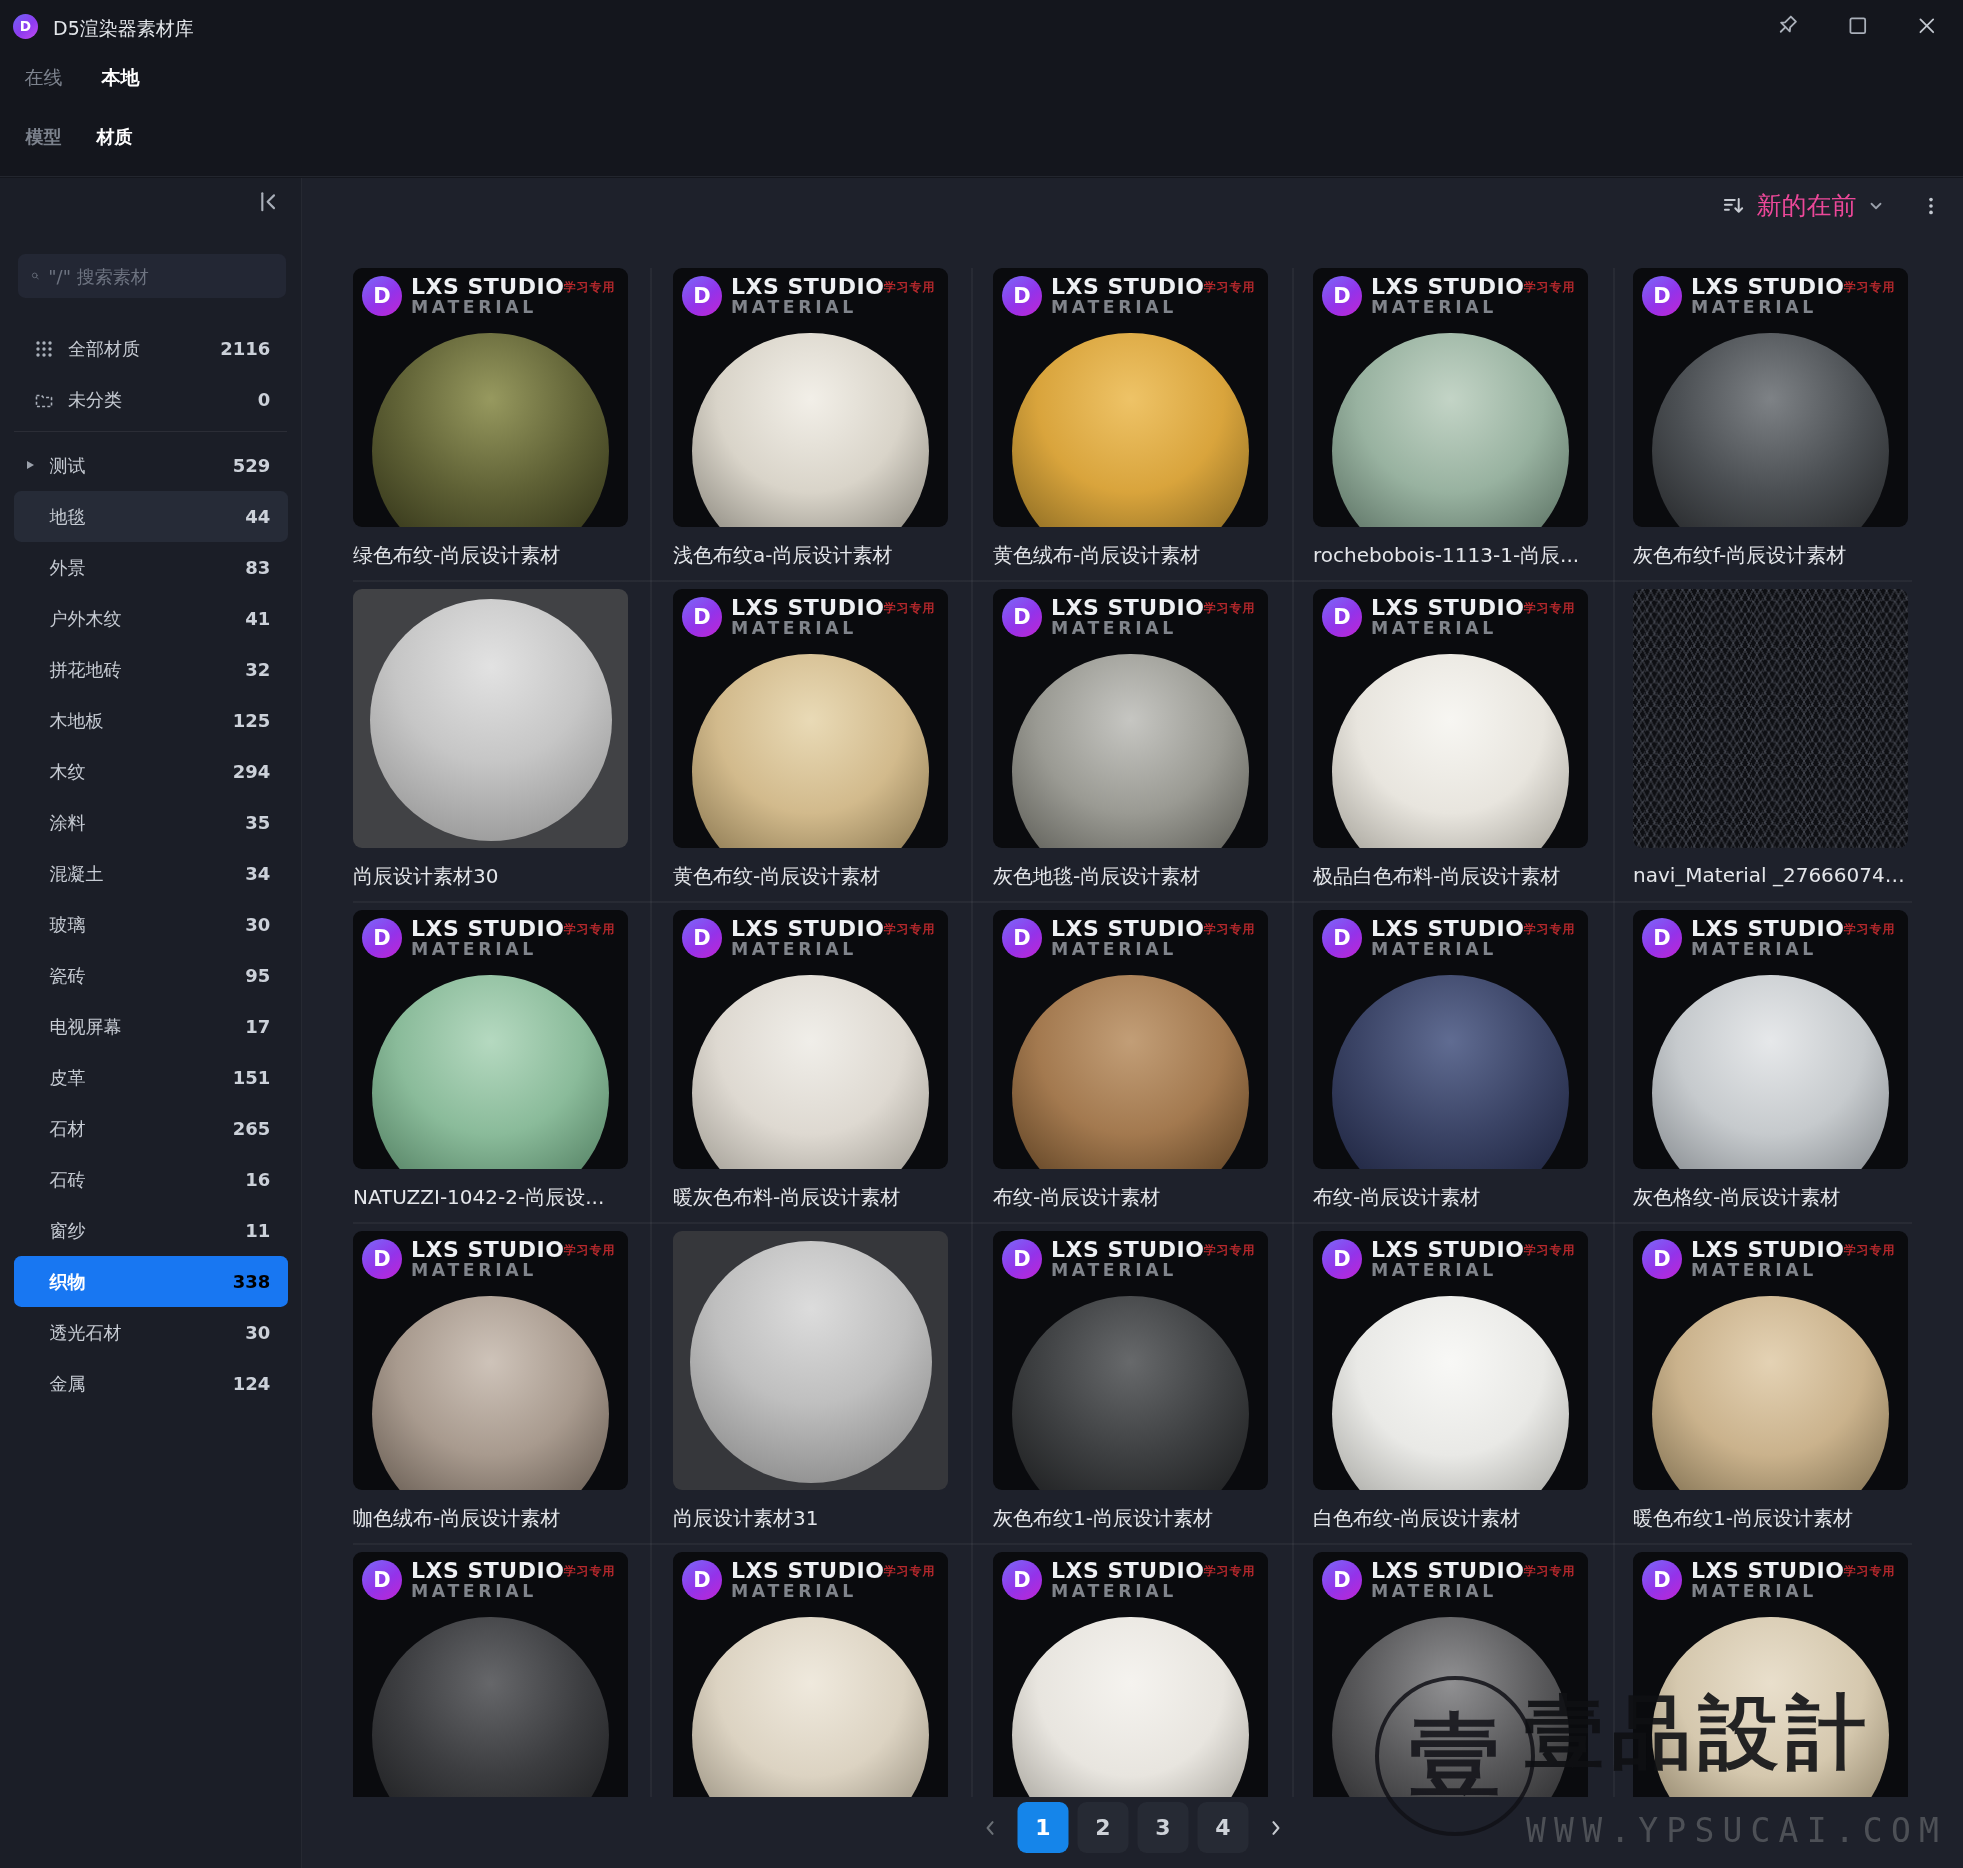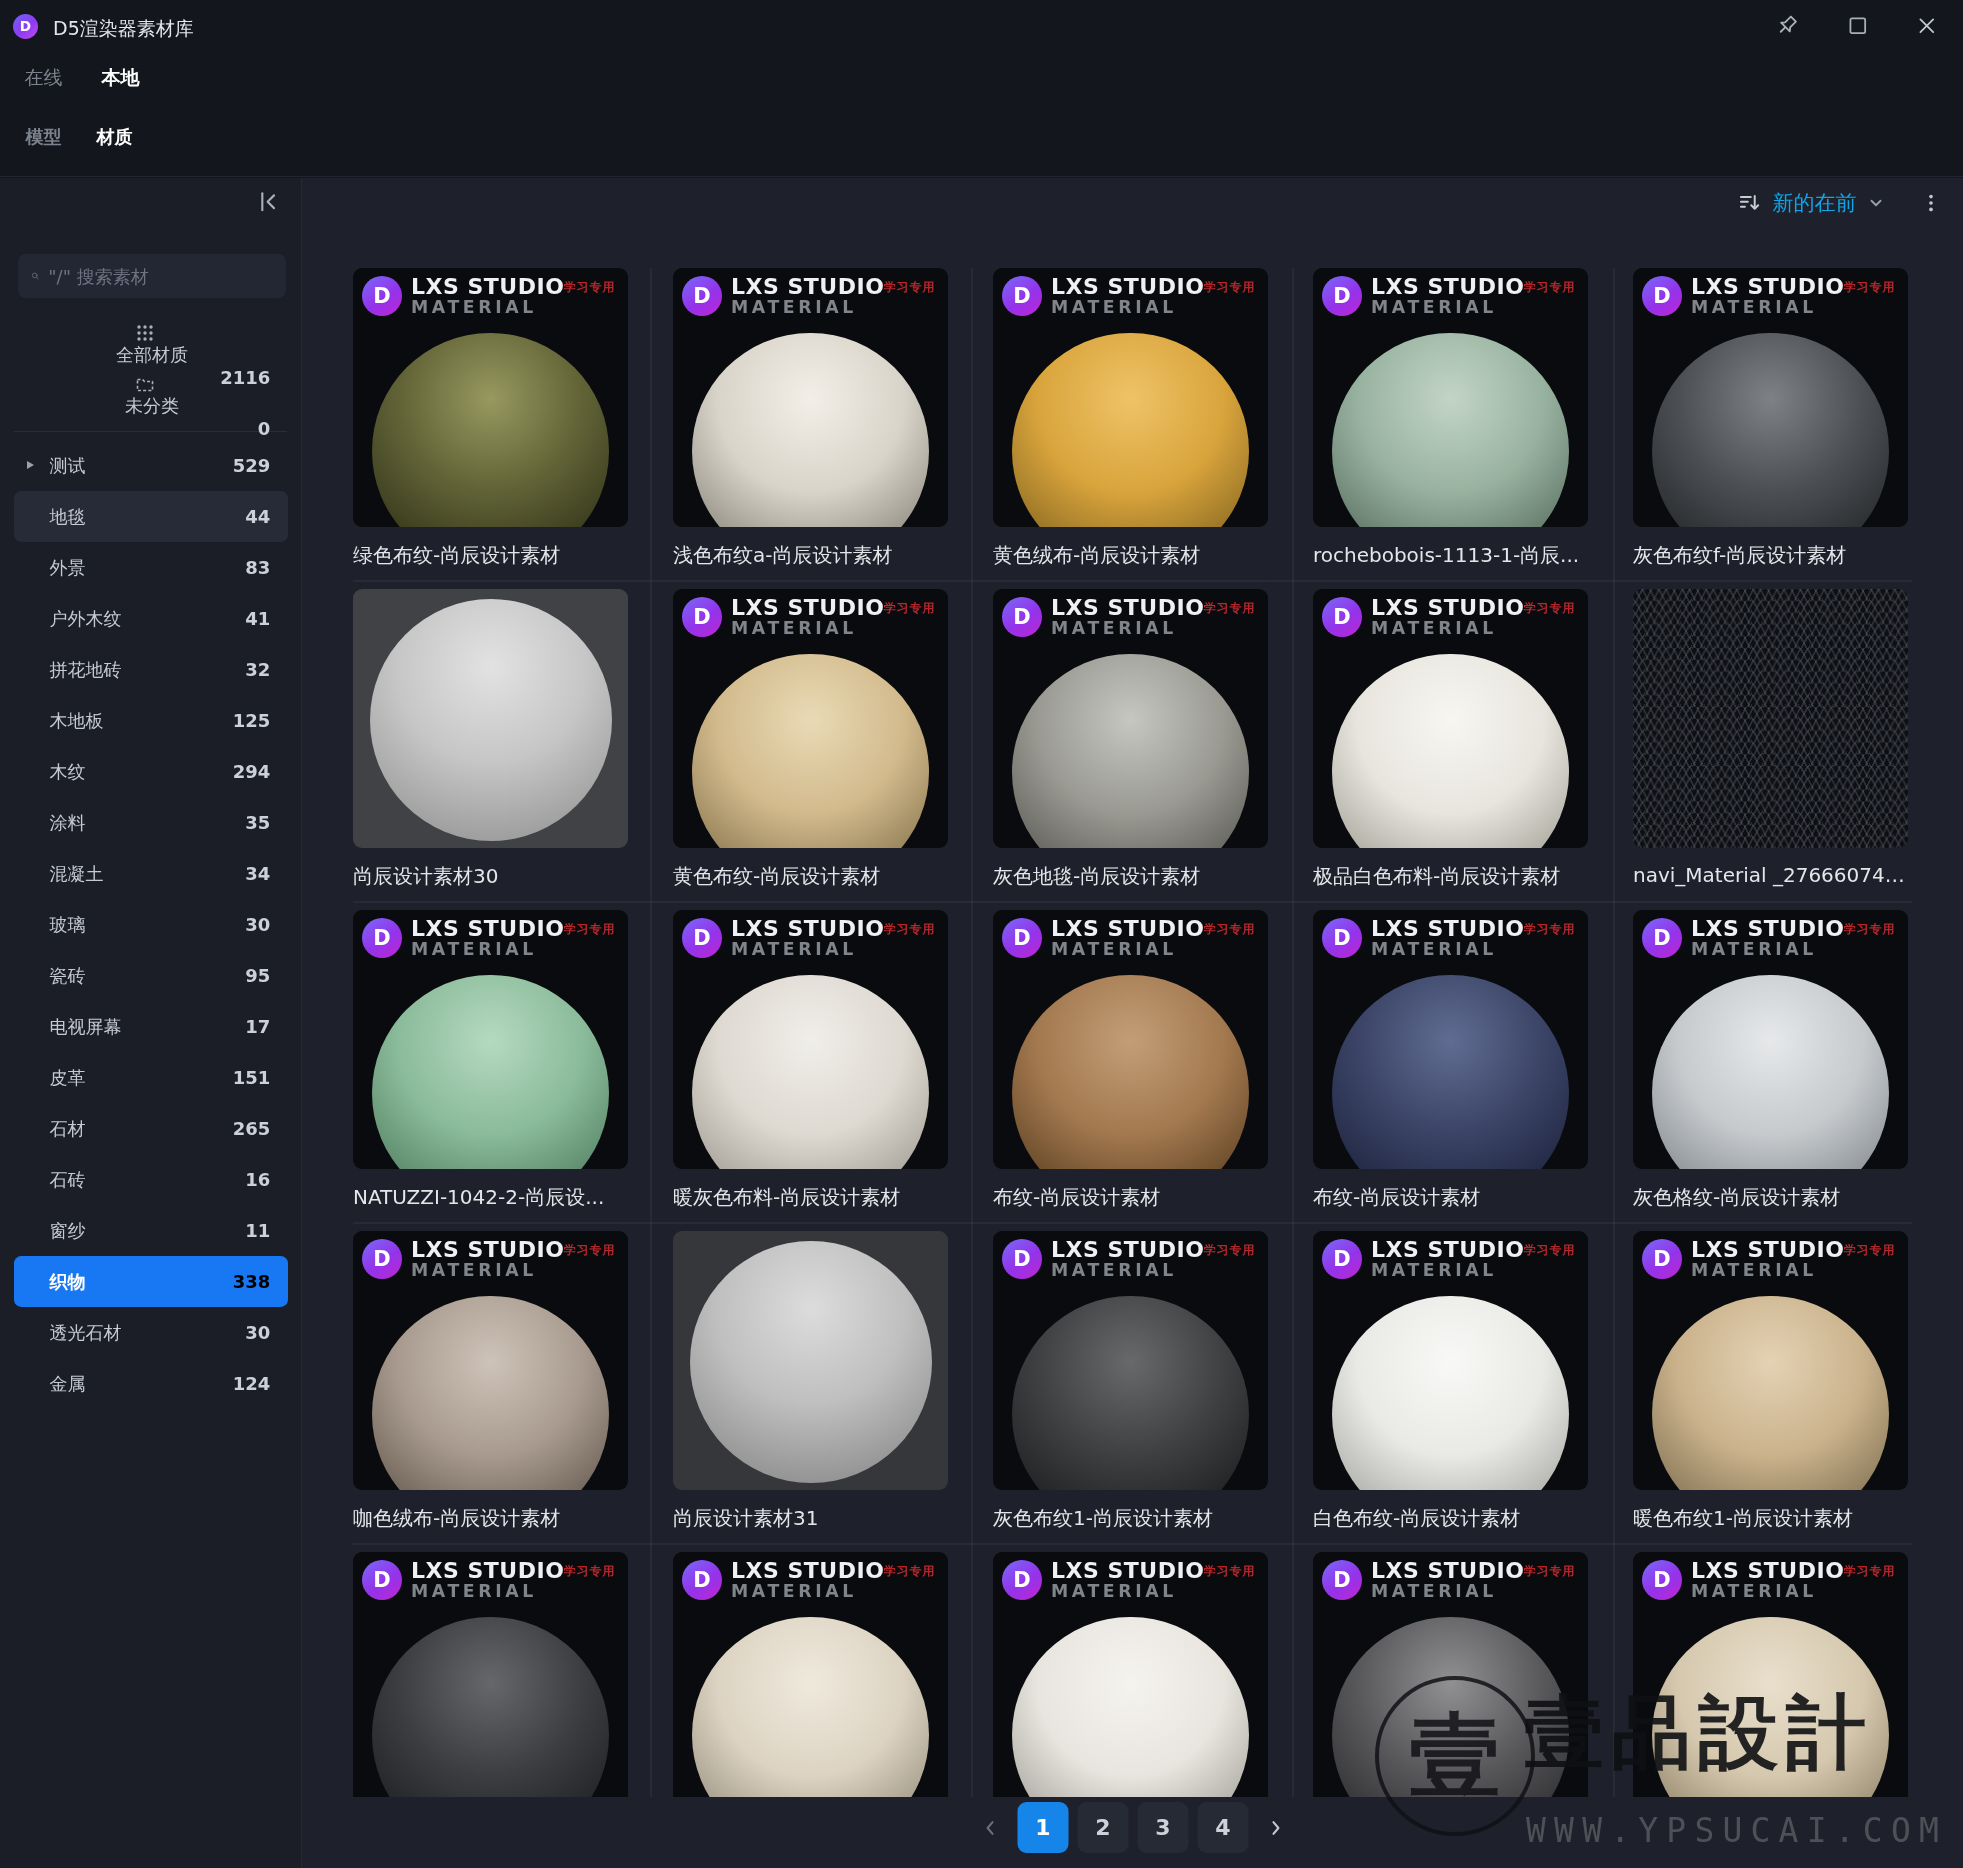--- a/index.html
+++ b/index.html
@@ -31,34 +31,34 @@
     display:flex; align-items:center; justify-content:center; cursor:pointer; }
   #search-box { position:absolute; left:18px; top:76px; width:268px; height:44px;
     background:#232734; border-radius:7.3px; display:flex; align-items:center; padding:0 12.7px; gap:9px; }
   #search-box input { flex:1; background:transparent; border:none; outline:none;
     font-size:18px; color:#cfd3da; font-family:inherit; }
   #search-box input::placeholder { color:#6d7380; }
   #side-list { position:absolute; left:0; top:145px; right:0; }
   .side-row { height:51px; margin:0 12.7px 0 13.6px; border-radius:7.3px; position:relative;
     display:flex; align-items:center; padding:0 18px 0 36px; cursor:pointer;
     font-size:18px; color:#c5cad2; }
-  .side-row.top { padding-left:20px;flex-direction:column; }
+  .side-row.top { padding-left:20px; }
   .side-row.top .ico { width:20px; display:flex; margin-right:14.5px; }
   .side-row .count { margin-left:auto; font-weight:600; color:#ccd1d9; }
   .side-row .tri { position:absolute; left:13.6px; top:50%; margin-top:-4.5px;
     width:0; height:0; border-left:7.3px solid #9ba1ab; border-top:4.5px solid transparent; border-bottom:4.5px solid transparent; }
   .side-row.highlighted { background:#262b37; }
   .side-row.selected { background:#1877f2; color:#ffffff; font-weight:600; }
   .side-row.selected .count { color:#000000; }
   .side-divider { height:0.9px; background:rgba(255,255,255,.07); margin:5.5px 13.6px 9px 13.6px; }
   
   #content { position:absolute; left:302px; top:178px; width:1662px; height:1690px; background:#1e212b; }
   #toolbar { position:absolute; top:11px; right:22px; display:flex; align-items:center; gap:11px; }
   #sort-control { display:flex; align-items:center; gap:11px; cursor:pointer; }
-  #sort-label { font-size:21px; color:#0ea5e9; }
+  #sort-label { font-size:25px; color:#ec4899; }
   #more-btn { margin-left:23.6px; cursor:pointer; display:flex; }
   #grid { position:absolute; left:51px; top:90px; width:1559px; height:1529px; overflow:hidden;
     display:grid; grid-template-columns:repeat(5,275px); column-gap:45px; grid-auto-rows:321px;
     background-image:
       repeating-linear-gradient(90deg, transparent 0 297px, rgba(255,255,255,.045) 297px 299px, transparent 299px 321px),
       repeating-linear-gradient(180deg, transparent 0 312px, rgba(255,255,255,.045) 312px 314px, transparent 314px 321px);
   }
   .card { width:275px; cursor:pointer; }
   .thumb { position:relative; width:275px; height:259px; border-radius:9px; overflow:hidden; background:#0a0b0e; }
   .thumb.plain { background:var(--bg,#3d3e42); }

